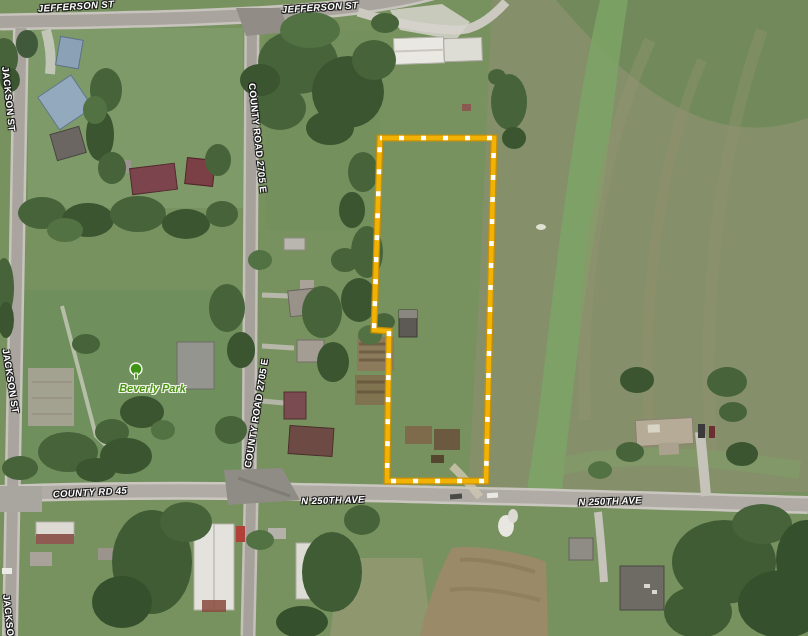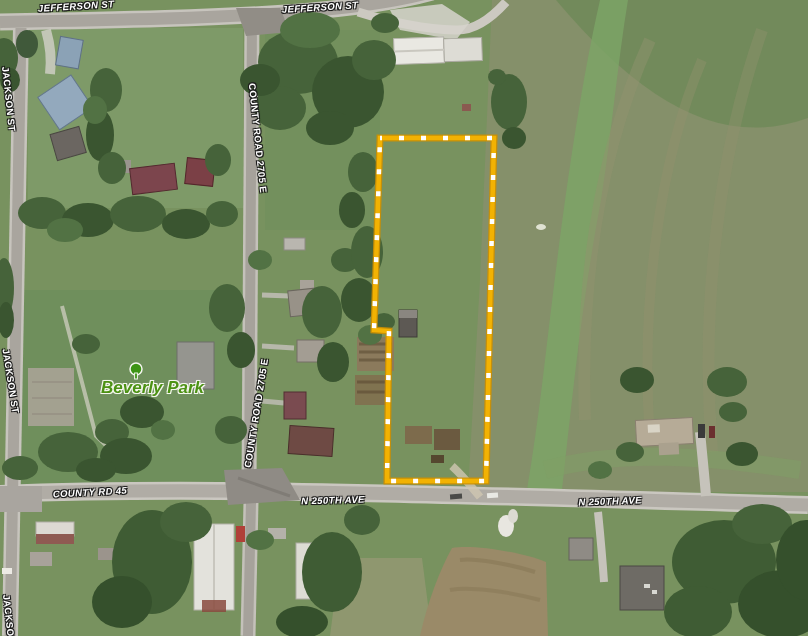--- a/index.html
+++ b/index.html
@@ -22,21 +22,21 @@
       -1px  1px 0 #1c1c1c, 1px  1px 0 #1c1c1c,
        0 0 2px #000;
     pointer-events:none;
   }
   .map-label.italic { font-style:italic; }
   .poi-label {
     position:absolute;
     font-family:"Liberation Sans", sans-serif;
     font-weight:bold;
     font-style:italic;
-    font-size:17px;
+    font-size:11px;
     color:#4c9214;
     white-space:nowrap;
     transform-origin:center center;
     text-shadow:
       -1px -1px 0 #f4f6ee, 1px -1px 0 #f4f6ee,
       -1px  1px 0 #f4f6ee, 1px  1px 0 #f4f6ee,
        0 0 2px #ffffff;
     pointer-events:none;
     padding-left:33px;
   }

